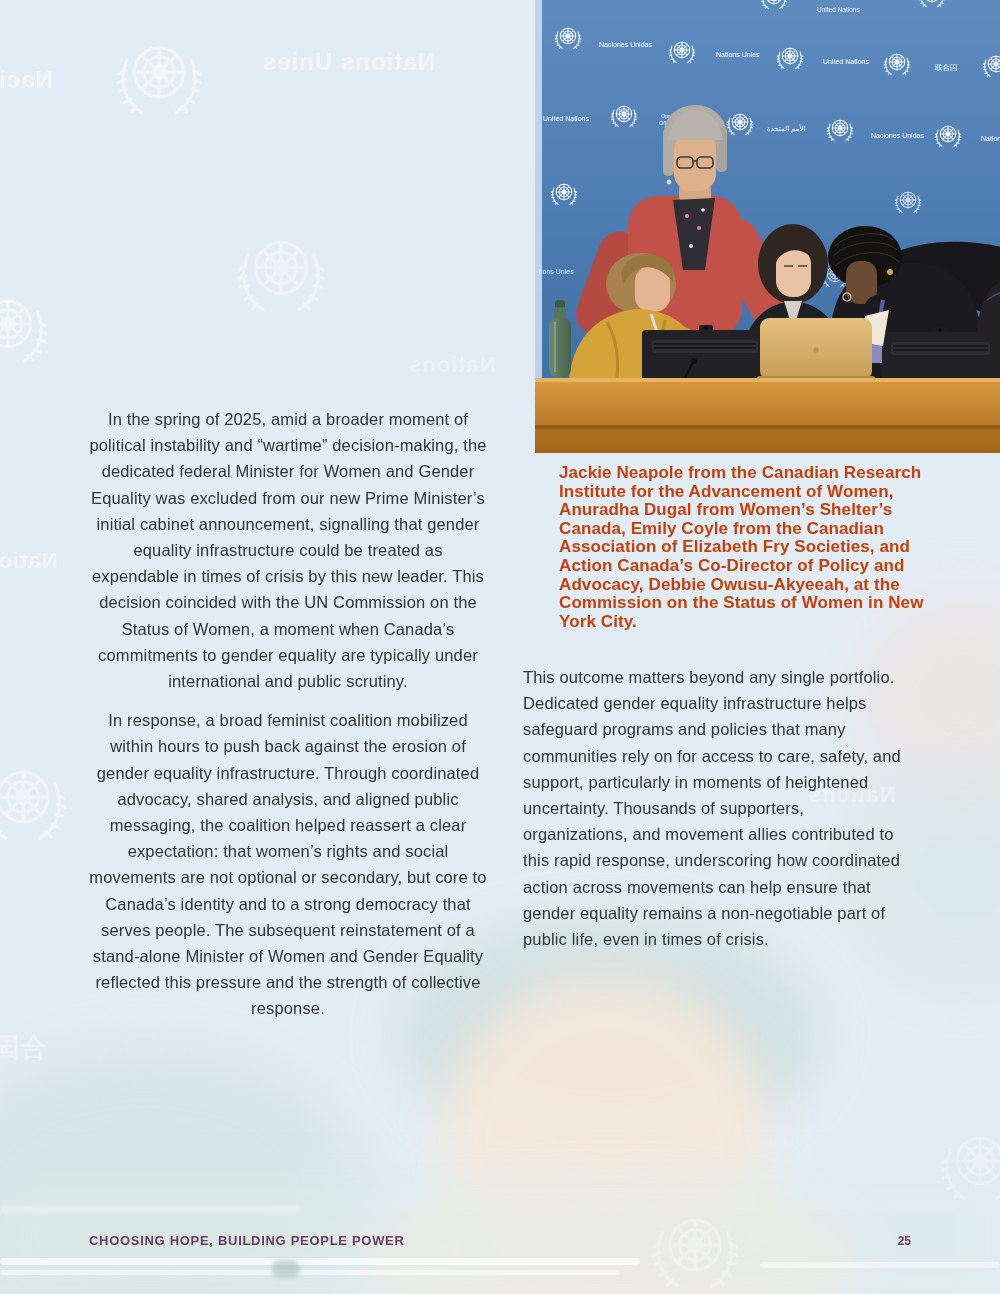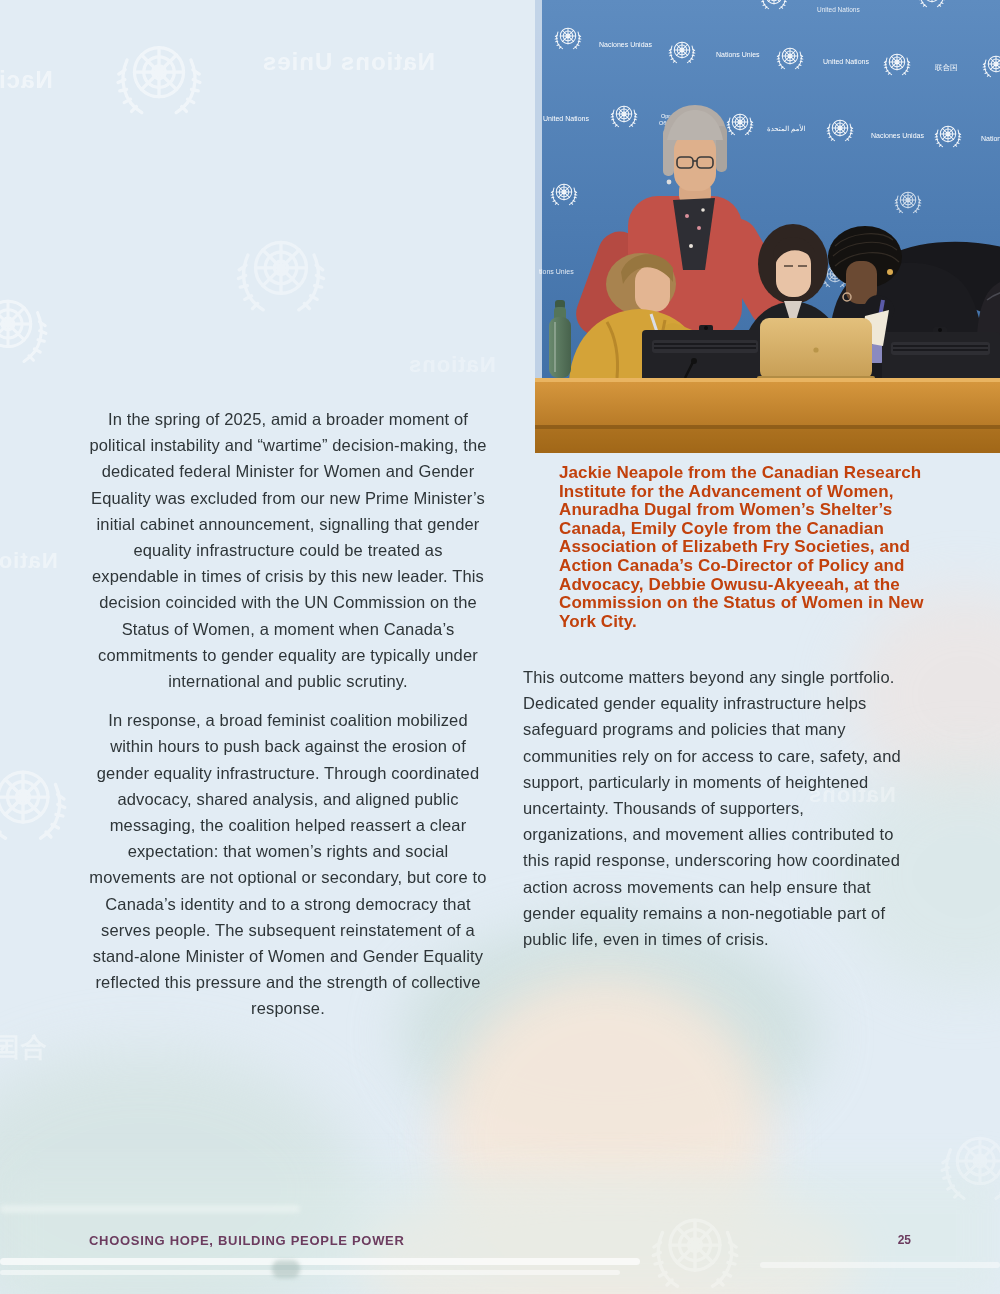--- a/index.html
+++ b/index.html
@@ -45,21 +45,21 @@
   .bodycol{position:absolute;color:#2e3538;font-size:16.5px;line-height:26.2px;letter-spacing:.15px;}
   .col-left{left:89px;top:406px;width:398px;text-align:center;}
   .col-right{left:523px;top:664px;width:384px;}
   .bodycol p{margin:0 0 13px 0;}
   .caption{
     position:absolute;left:523px;top:464px;width:400px;
     color:#c2410c;font-size:17px;line-height:18.6px;font-weight:bold;letter-spacing:.1px;margin-left:36px;
   }
   .footer{
     position:absolute;left:89px;top:1233px;width:822px;
-    display:flex;justify-content:space-between;align-items:flex-start;
+    display:flex;justify-content:space-between;align-items:flex-end;
     color:#6c3c5f;
   }
   .footer .ftext{font-size:13px;font-weight:bold;letter-spacing:.7px;}
   .footer .fpage{font-size:12px;font-weight:bold;}
   .content-layer{position:relative;z-index:3;}
   .wm-layer{position:absolute;inset:0;z-index:1;}
   .ghost-layer{position:absolute;inset:0;z-index:0;}
 </style>
 </head>
 <body>

